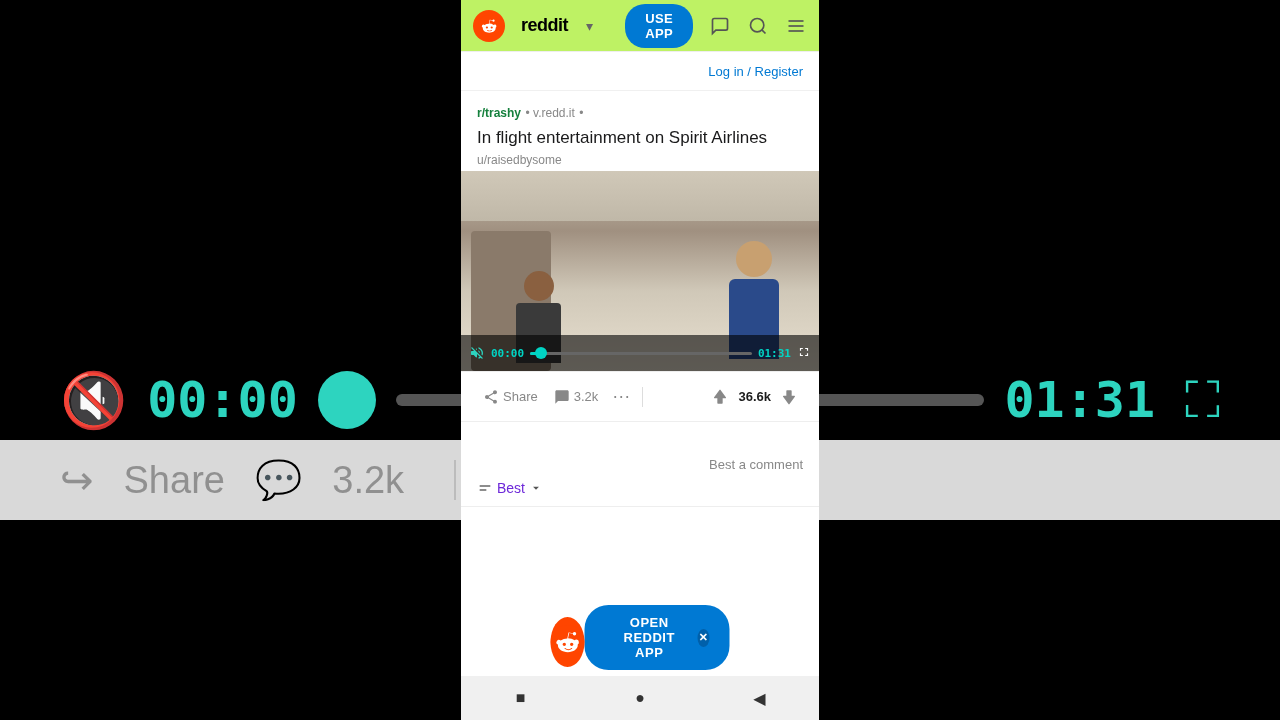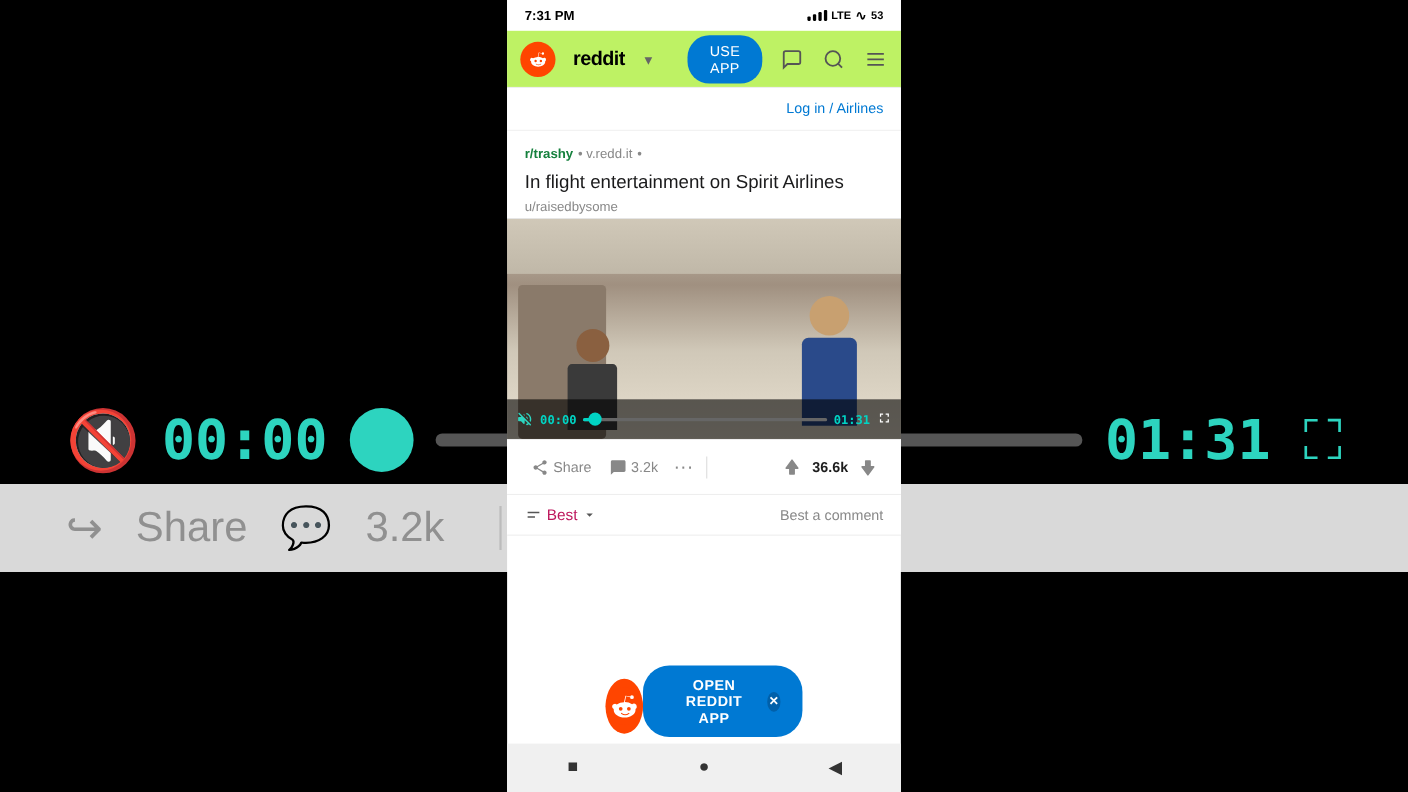--- a/index.html
+++ b/index.html
@@ -97,21 +97,21 @@
 
     .header-spacer { flex: 1; }
 
     .use-app-btn {
       background: #0079d3;
       color: #fff;
       border: none;
       border-radius: 20px;
       padding: 7px 14px;
       font-size: 13px;
-      font-weight: 400;
+      font-weight: 700;
       cursor: pointer;
       letter-spacing: 0.3px;
     }
 
     .header-icon {
       width: 32px;
       height: 32px;
       display: flex;
       align-items: center;
       justify-content: center;
@@ -340,23 +340,24 @@
       padding: 10px 16px;
       display: flex;
       align-items: center;
       border-bottom: 1px solid #eee;
     }
 
     .sort-label {
       display: flex;
       align-items: center;
       gap: 4px;
-      color: #be185d;
+      color: #6d28d9;
       font-size: 14px;
       font-weight: 500;
+      margin-top: 48px;
     }
 
     .write-comment {
       margin-left: auto;
       color: #888;
       font-size: 13px;
     }
 
     
     .open-app-overlay {
@@ -510,40 +511,20 @@
     <div style="width:2px;height:40px;background:#ddd;margin:0 20px;"></div>
 
     <span style="font-size:40px;color:#aaa;">⬆</span>
     <span style="font-size:38px;color:#888;font-weight:bold;">36.6k</span>
     <span style="font-size:40px;color:#aaa;">⬇</span>
   </div>
 </div>
 
 <div class="phone">
 
-  <div class="status-bar">
-    <span>7:31 PM</span>
-    <div class="status-right">
-
-      <div class="signal-dots">
-        <div class="signal-dot" style="width:3px;height:4px;"></div>
-        <div class="signal-dot" style="width:3px;height:6px;"></div>
-        <div class="signal-dot" style="width:3px;height:8px;"></div>
-        <div class="signal-dot" style="width:3px;height:10px;"></div>
-      </div>
-
-      <span style="font-size:10px;font-weight:700;">LTE</span>
-
-      <span style="font-size:12px;">∿</span>
-
-      <span style="font-size:10px;font-weight:600;">
-        <span>53</span>
-      </span>
-    </div>
-  </div>
 
   <div class="reddit-header">
     <div class="reddit-logo">
       <svg viewBox="0 0 20 20">
         <circle cx="10" cy="10" r="10" fill="#FF4500"></circle>
         <path d="M16.67 10a1.46 1.46 0 0 0-2.47-1 7.12 7.12 0 0 0-3.85-1.23l.65-3.07 2.13.45a1 1 0 1 0 1-.97 1 1 0 0 0-.96.68l-2.38-.5a.16.16 0 0 0-.19.12l-.73 3.44a7.14 7.14 0 0 0-3.89 1.23 1.46 1.46 0 1 0-1.61 2.39 2.9 2.9 0 0 0 0 .44c0 2.24 2.61 4.06 5.83 4.06s5.83-1.82 5.83-4.06a2.9 2.9 0 0 0 0-.44 1.46 1.46 0 0 0 .64-1.54zm-9.56 1.38a1 1 0 1 1 1 1 1 1 0 0 1-1-1zm5.56 2.63a3.56 3.56 0 0 1-4.34 0 .26.26 0 0 1 .32-.41 3.07 3.07 0 0 0 3.7 0 .26.26 0 1 1 .32.41zm-.2-1.63a1 1 0 1 1 1-1 1 1 0 0 1-1 1z" fill="white"></path>
       </svg>
     </div>
     <span class="reddit-wordmark">reddit</span>
     <span class="dropdown-arrow">▾</span>
@@ -563,21 +544,21 @@
     <div class="header-icon">
       <svg width="20" height="20" viewBox="0 0 24 24" fill="none" stroke="#555" stroke-width="2">
         <line x1="3" y1="6" x2="21" y2="6"></line>
           <line x1="3" y1="12" x2="21" y2="12"></line>
           <line x1="3" y1="18" x2="21" y2="18"></line>
       </svg>
     </div>
   </div>
 
   <div class="login-bar">
-    <a class="login-link">Log in / Airlines</a>
+    <a class="login-link">Log in / Register</a>
   </div>
 
   <div class="post-meta">
     <div>
       <span class="post-subreddit">r/trashy</span>
       <span class="post-domain"> • </span>
       <span class="post-domain">v.redd.it</span>
       <span class="post-domain"> •</span>
     </div>
     <div class="post-title">In flight entertainment on Spirit Airlines</div>

